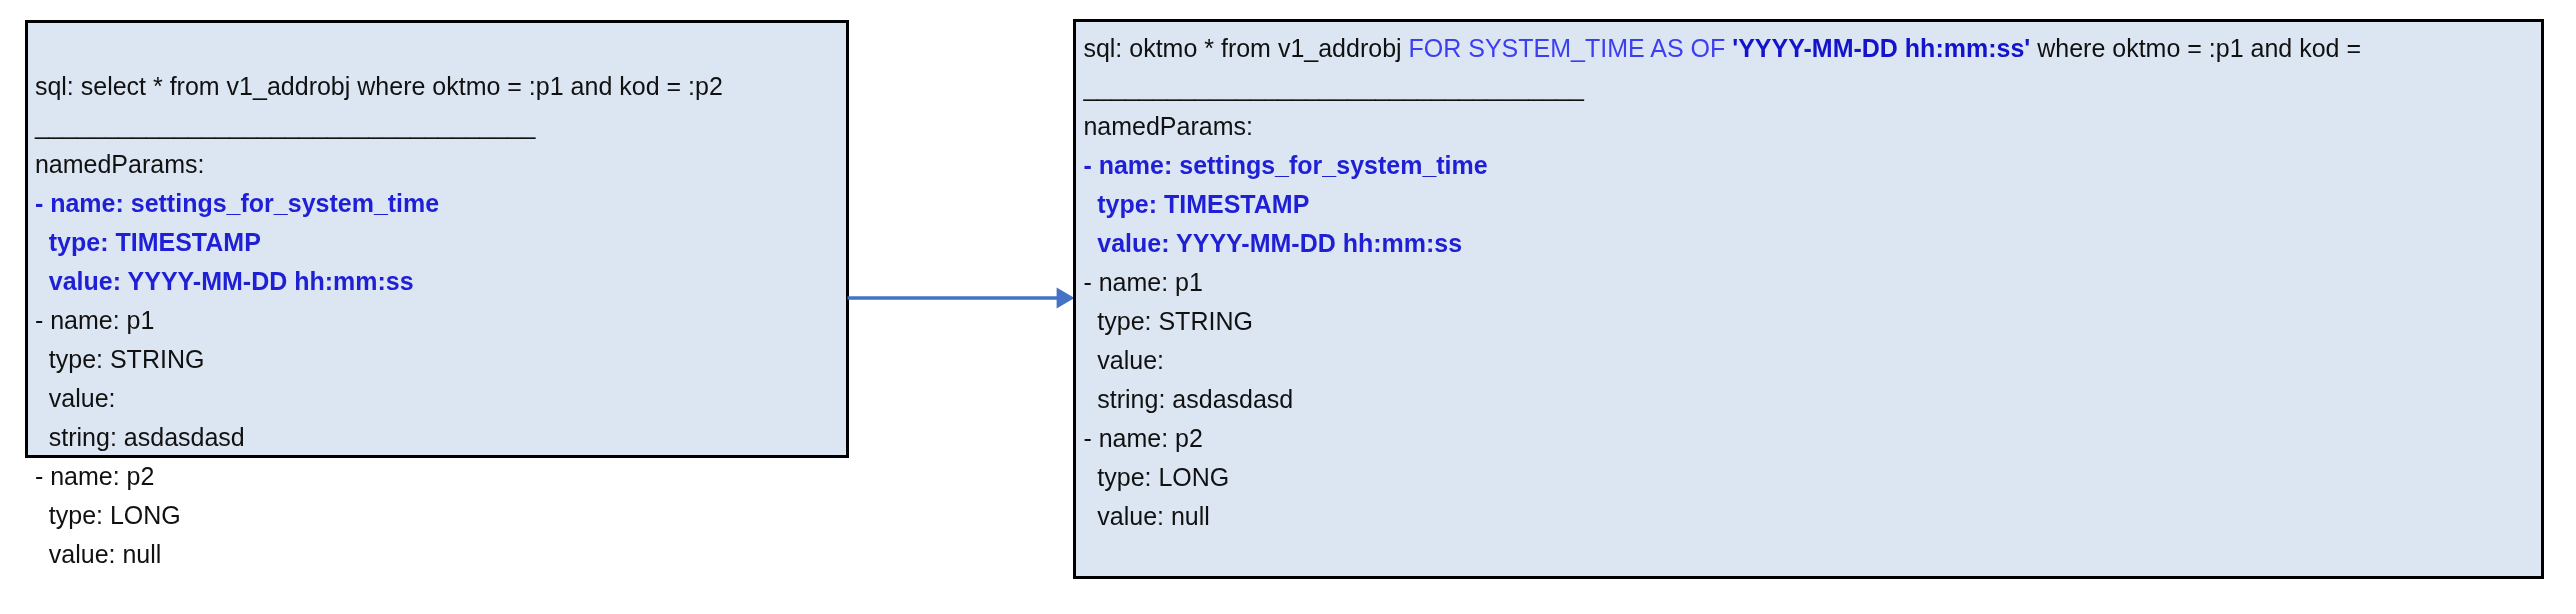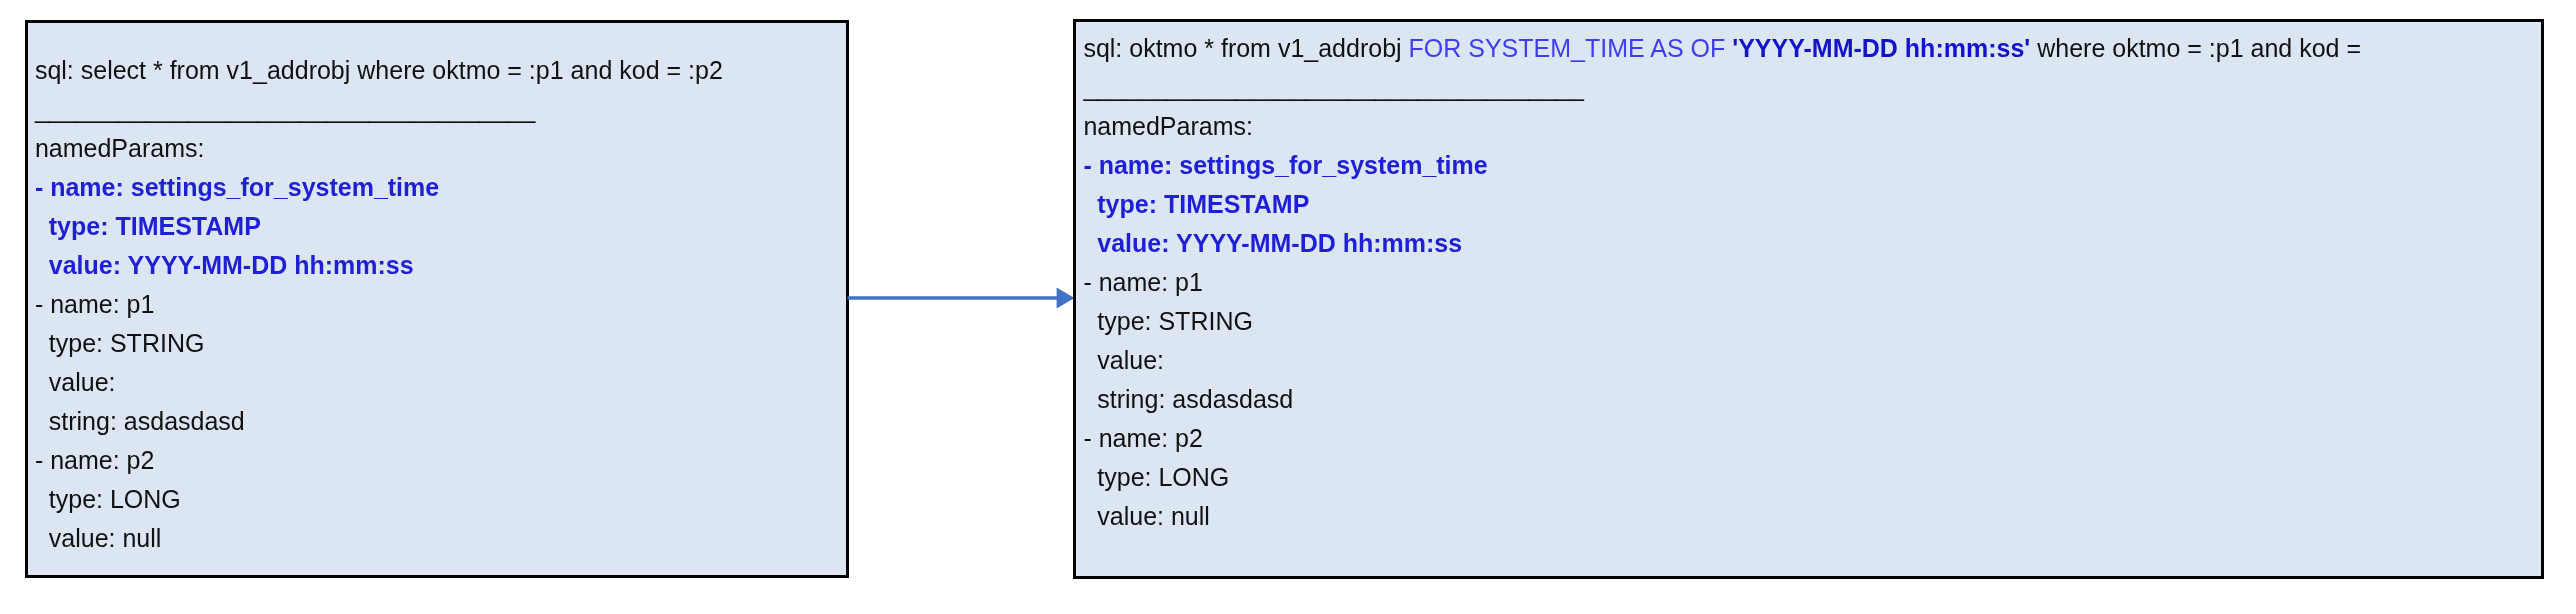--- a/index.html
+++ b/index.html
@@ -11,21 +11,21 @@
   }
   .canvas{position:absolute;inset:0;}
   .box{
     position:absolute;box-sizing:border-box;
     background:var(--box-fill,#dce6f2);
     border:3px solid var(--box-border,#000000);
     color:var(--text,#111111);
     font-size:25px;line-height:39px;
     padding-left:7.4px;padding-right:7.4px;
   }
-  .box.left{left:24.5px;top:20px;width:824px;height:558px;padding-top:28px;}
+  .box.left{left:24.5px;top:20px;width:824px;height:438px;padding-top:44px;}
   .box.right{left:1073px;top:18.6px;width:1471px;height:560px;padding-top:7.4px;}
   .line{min-height:39px;}
   .seg{white-space:pre-wrap;}
   .seg.plain{color:var(--text,#111111);}
   .seg.param{color:var(--param-blue,#1f1fd6);font-weight:700;}
   .seg.accent{color:var(--accent-blue,#3d3df2);font-weight:400;}
   .seg.ts{color:var(--timestamp-blue,#1313cc);font-weight:700;}
   .arrow-svg{position:absolute;left:846px;top:283px;width:230px;height:30px;}
   .arrow-shaft{stroke:var(--arrow,#4472c4);stroke-width:5;}
   .arrow-head{fill:var(--arrow,#4472c4);}

